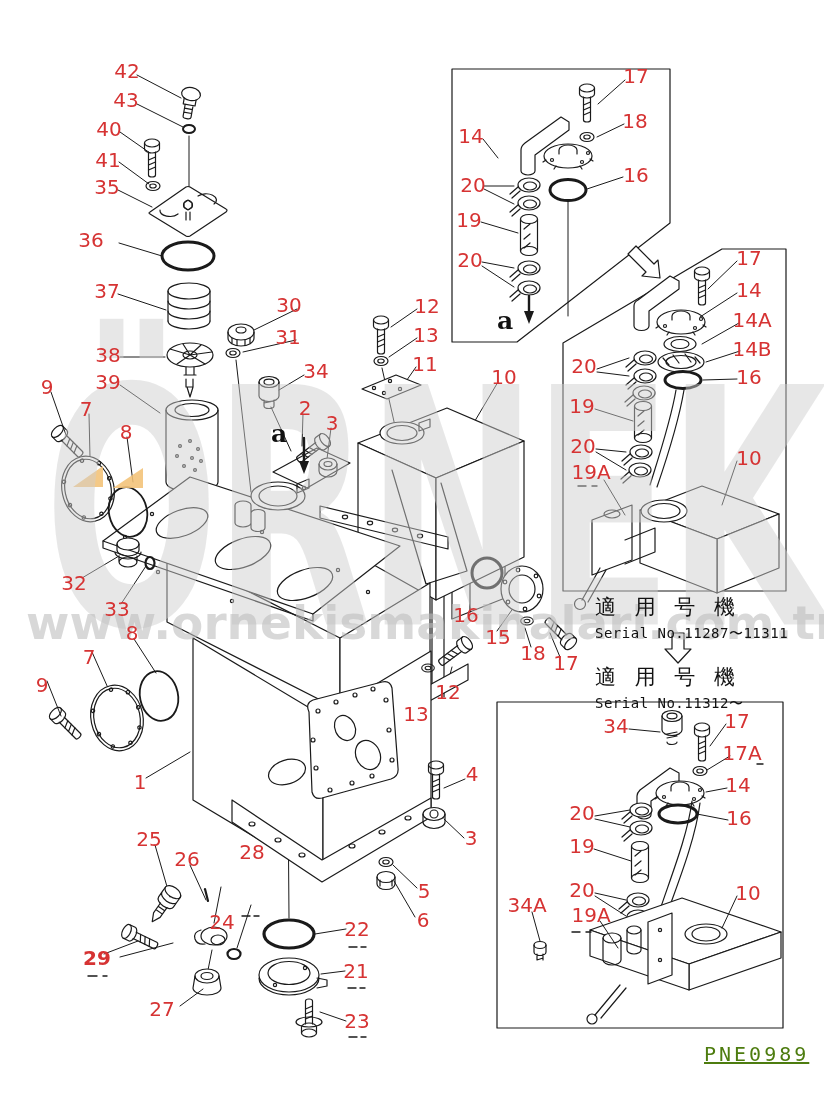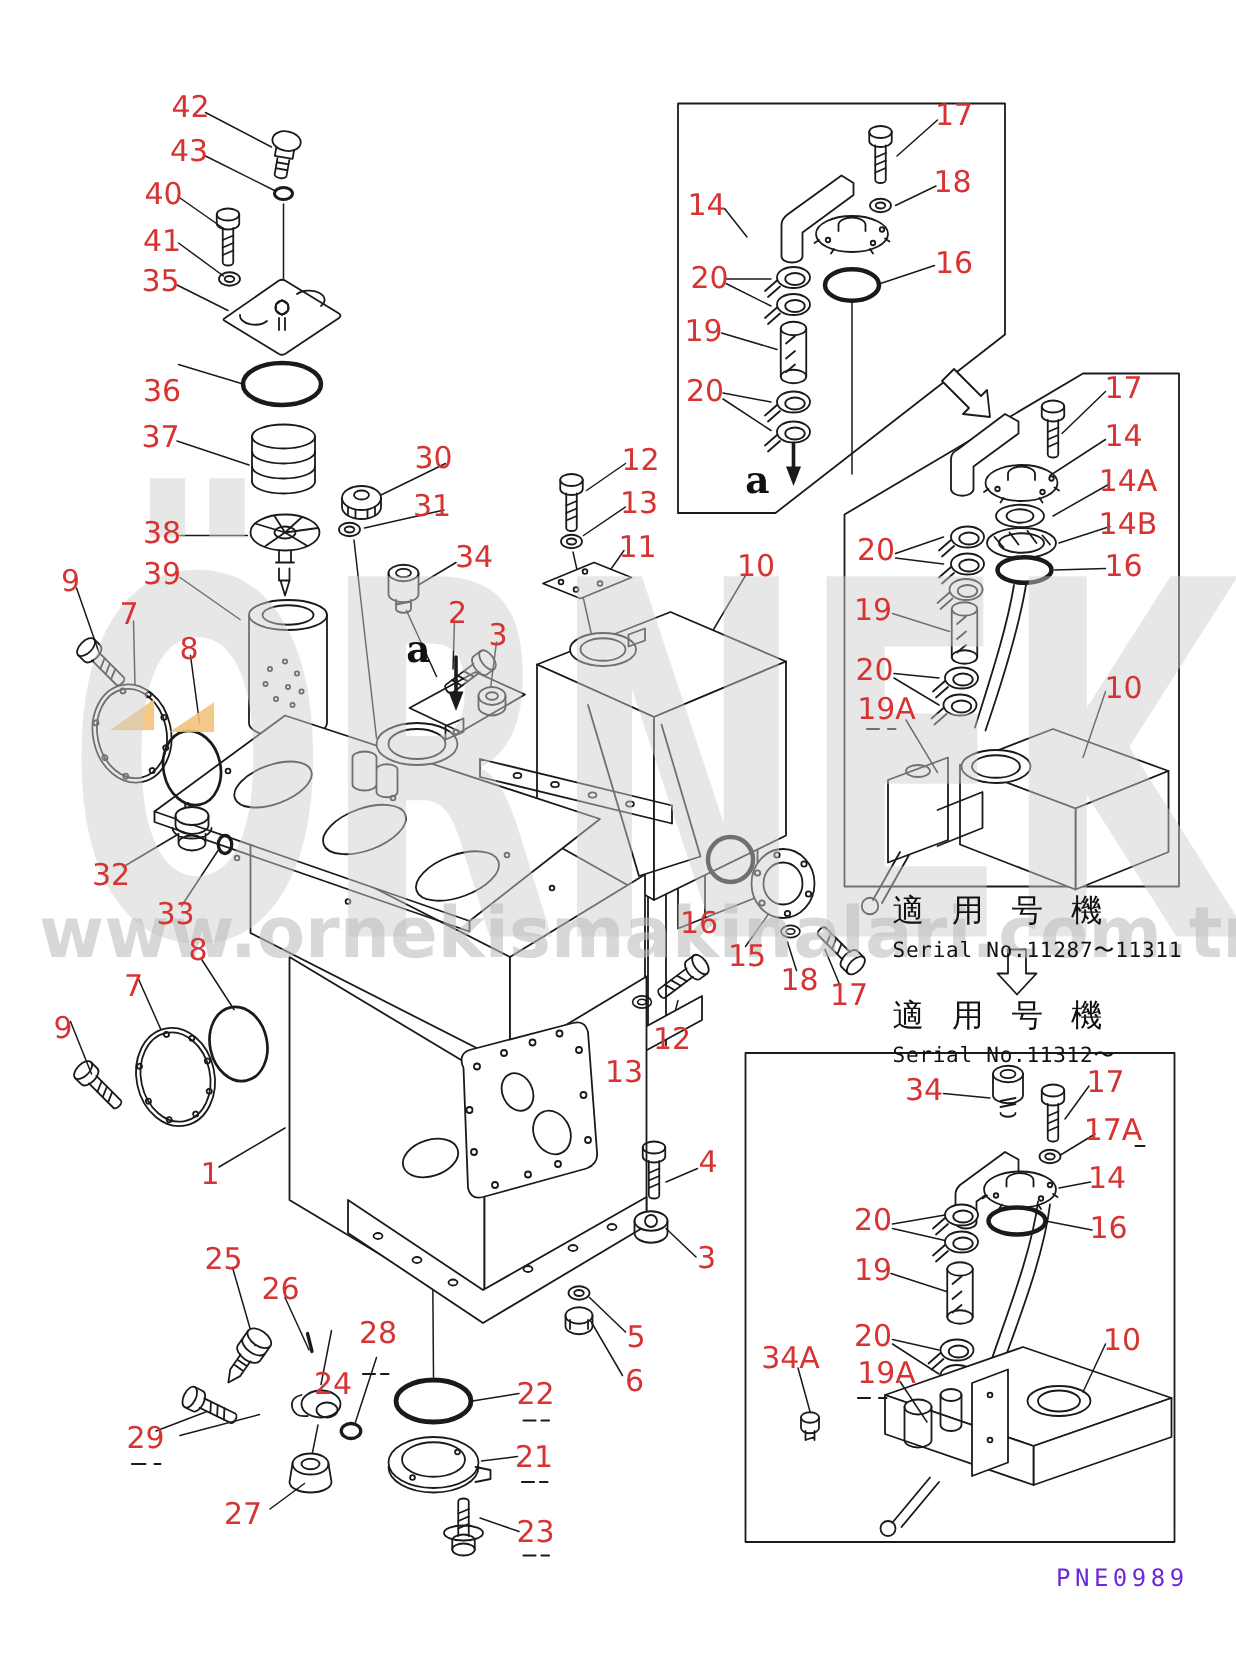--- a/index.html
+++ b/index.html
@@ -23,21 +23,21 @@
   .section-label{position:absolute;transform:translate(-50%,-50%);
            font:bold 25px "DejaVu Serif",serif;color:#111;line-height:1;}
   
   .note{position:absolute;color:#111;}
   .note .kanji{font-size:21px;letter-spacing:6px;white-space:nowrap;}
   .note .serial{font-family:"DejaVu Sans Mono",monospace;font-size:14px;
                 letter-spacing:.5px;white-space:nowrap;margin-top:4px;}
   #note1{left:595px;top:593px;}
   #note2{left:595px;top:663px;}
   #code{position:absolute;left:704px;top:1042px;font-family:"DejaVu Sans Mono",monospace;
-        font-size:16px;letter-spacing:3px;color:#6d28d9;}
+        font-size:20px;letter-spacing:3px;color:#4d7c0f;text-decoration:underline;}
 </style>
 </head>
 <body>
 
 <div id="stage">
 
   <svg id="art" width="824" height="1119" viewBox="0 0 824 1119" fill="none" stroke="#1a1a1a" stroke-width="1.2" stroke-linecap="round" stroke-linejoin="round">
 
     <defs>
       <g id="boltv">
@@ -470,21 +470,21 @@
     <div class="serial">Serial No.11312〜</div>
   </div>
   <div id="code">PNE0989</div>
 
   <div id="callout-layer">
       <span class="callout" style="left: 127px; top: 71px;">42</span>
       <span class="callout" style="left: 126px; top: 100px;">43</span>
       <span class="callout" style="left: 109px; top: 129px;">40</span>
       <span class="callout" style="left: 108px; top: 160px;">41</span>
       <span class="callout" style="left: 107px; top: 187px;">35</span>
-      <span class="callout" style="left: 108px; top: 240px; margin-top: 20px;">36</span>
+      <span class="callout" style="left: 91px; top: 240px;">36</span>
       <span class="callout" style="left: 107px; top: 291px;">37</span>
       <span class="callout" style="left: 108px; top: 355px;">38</span>
       <span class="callout" style="left: 108px; top: 382px;">39</span>
       <span class="callout" style="left: 289px; top: 305px; text-align: center;">30</span>
       <span class="callout" style="left: 288px; top: 337px;">31</span>
       <span class="callout" style="left: 316px; top: 371px;">34</span>
       <span class="callout" style="left: 305px; top: 408px;">2</span>
       <span class="callout" style="left: 332px; top: 423px;">3</span>
       <span class="callout" style="left: 47px; top: 387px;">9</span>
       <span class="callout" style="left: 86px; top: 409px;">7</span>
@@ -501,22 +501,22 @@
       <span class="callout" style="left: 504px; top: 377px;">10</span>
       <span class="callout" style="left: 466px; top: 615px;">16</span>
       <span class="callout" style="left: 498px; top: 637px;">15</span>
       <span class="callout" style="left: 533px; top: 653px;">18</span>
       <span class="callout" style="left: 566px; top: 663px;">17</span>
       <span class="callout" style="left: 448px; top: 692px;">12</span>
       <span class="callout" style="left: 416px; top: 714px;">13</span>
       <span class="callout" style="left: 149px; top: 839px;">25</span>
       <span class="callout" style="left: 187px; top: 859px;">26</span>
       <span class="callout" style="left: 222px; top: 922px;">24</span>
-      <span class="callout" style="left: 252px; top: 888px;">28</span>
-      <span class="callout" style="left: 97px; top: 958px;">29</span>
+      <span class="callout" style="left: 252px; top: 852px;">28</span>
+      <span class="callout" style="left: 97px; top: 958px; font-weight: bold;">29</span>
       <span class="callout" style="left: 162px; top: 1009px;">27</span>
       <span class="callout" style="left: 357px; top: 929px;">22</span>
       <span class="callout" style="left: 356px; top: 971px;">21</span>
       <span class="callout" style="left: 357px; top: 1021px;">23</span>
       <span class="callout" style="left: 472px; top: 774px;">4</span>
       <span class="callout" style="left: 471px; top: 838px;">3</span>
       <span class="callout" style="left: 424px; top: 891px;">5</span>
       <span class="callout" style="left: 423px; top: 920px;">6</span>
       <span class="callout" style="left: 636px; top: 76px;">17</span>
       <span class="callout" style="left: 635px; top: 121px;">18</span>

